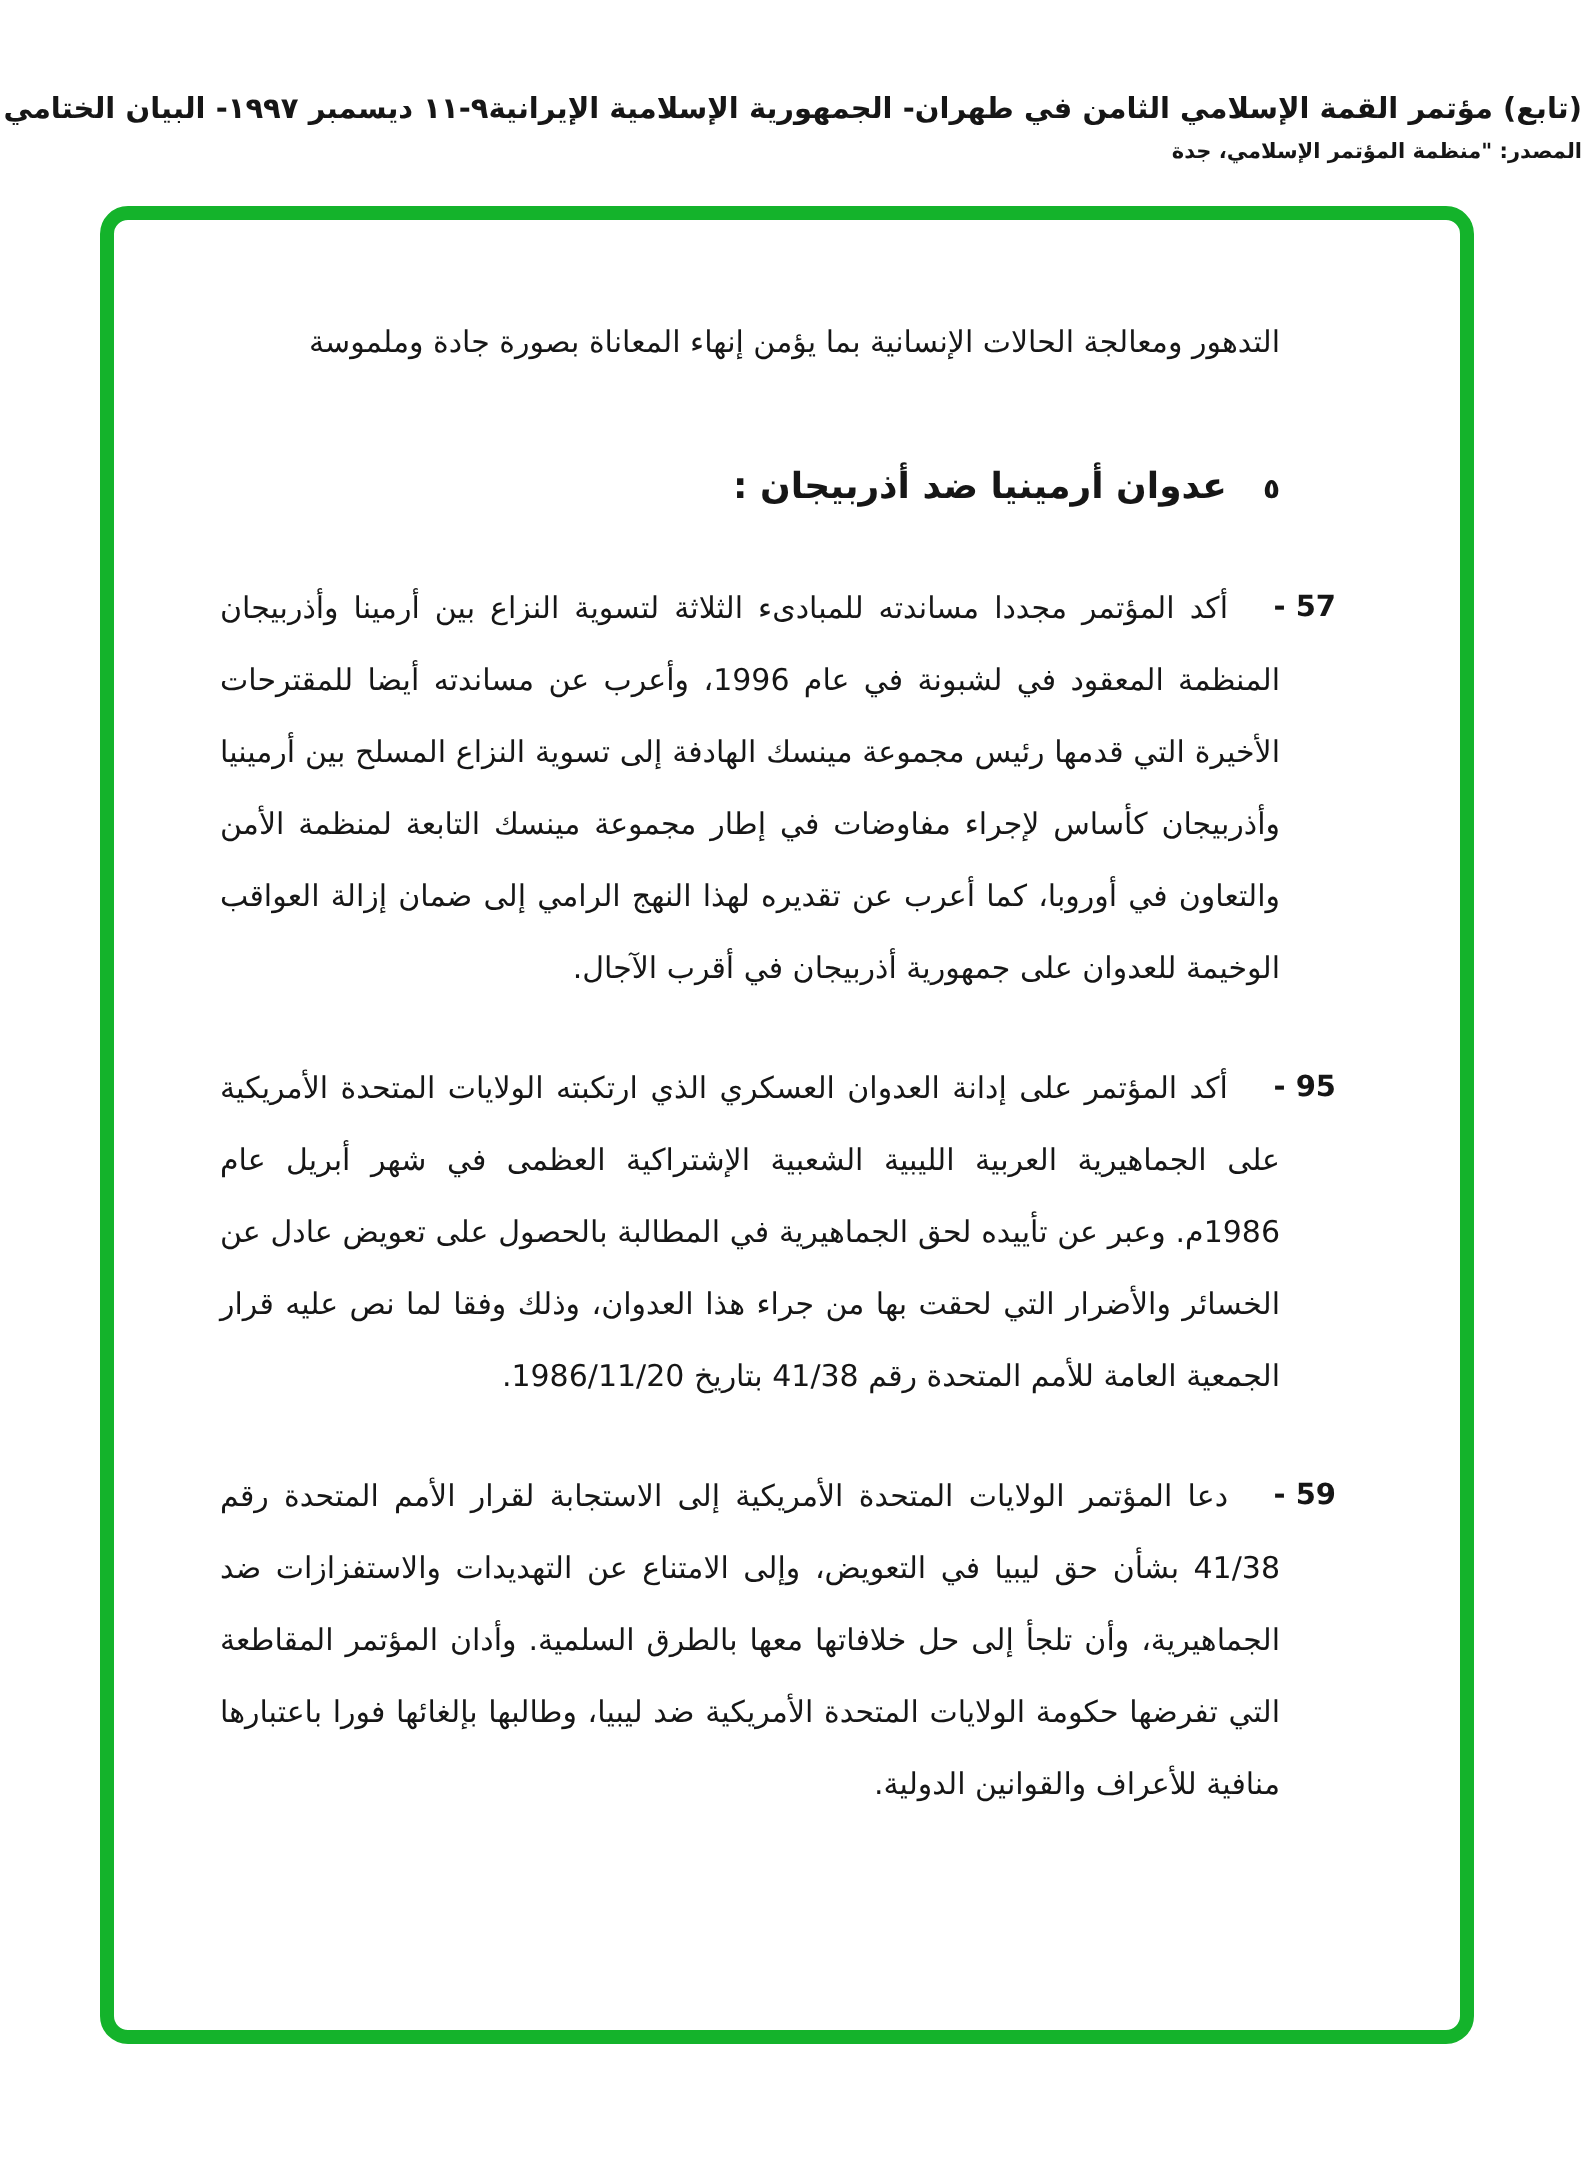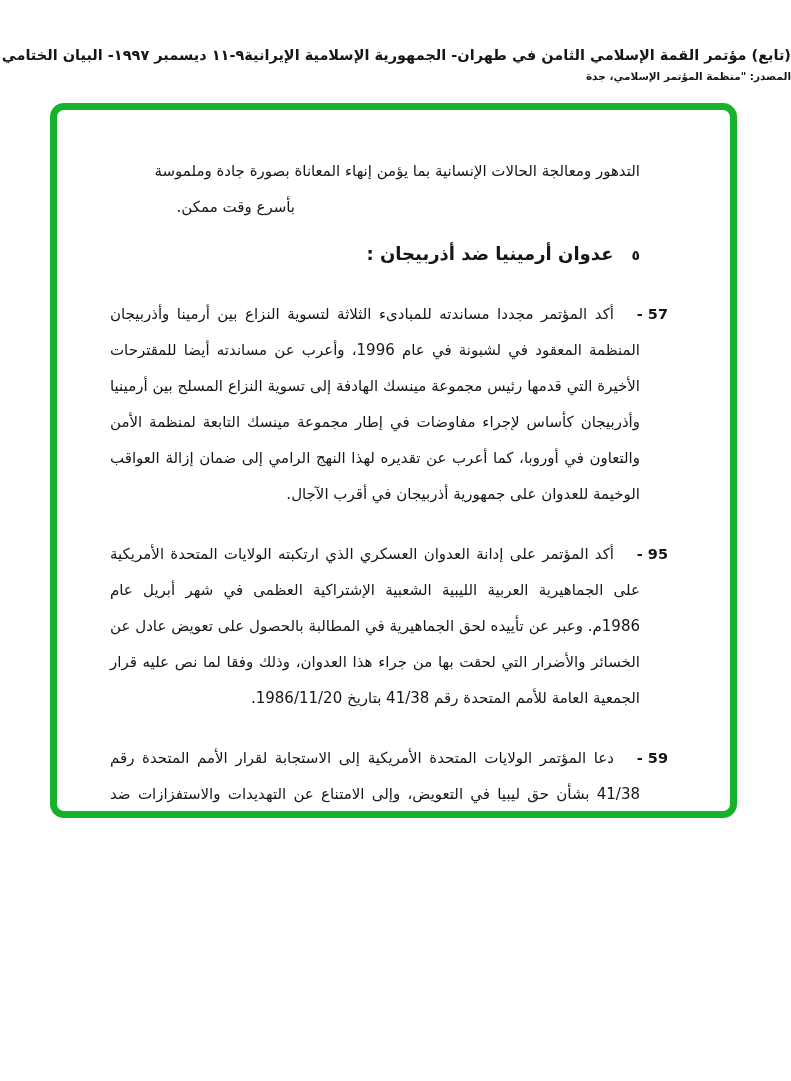--- a/index.html
+++ b/index.html
@@ -30,42 +30,42 @@
     margin-top: 7px;
     font-size: 10.5px;
     font-weight: bold;
   }
   
   .green-box {
     position: absolute;
     left: 50px;
     top: 103px;
     width: 687px;
-    height: 715px;
+    height: 919px;
     box-sizing: border-box;
     border: 7px solid #14b32b;
     border-radius: 14px;
     overflow: hidden;
   }
   .content {
     direction: rtl;
     padding: 43px 90px 0 53px; 
     font-size: 15px;
     line-height: 36px;
     text-align: justify;
   }
   .body-line { margin: 0; }
   .cont2 {
     text-align: right;
     padding-left: 0;
     padding-right: 345px;
   }
   
   .section {
-    margin-top: 12px;
+    margin-top: 38px;
     font-weight: bold;
     font-size: 18px;
     line-height: 34px;
     text-align: right;
     white-space: nowrap;
   }
   .section .bullet {
     font-size: 14px;
     margin-left: 18px;
     font-weight: bold;
@@ -111,21 +111,20 @@
 
   <div class="header">
     <div class="header-title">(تابع) مؤتمر القمة الإسلامي الثامن في طهران- الجمهورية الإسلامية الإيرانية٩-١١ ديسمبر ١٩٩٧- البيان الختامي</div>
     <div class="header-source">المصدر: "منظمة المؤتمر الإسلامي، جدة</div>
   </div>
 
   <div class="green-box">
     <div class="content">
 
       <p class="body-line">التدهور ومعالجة الحالات الإنسانية بما يؤمن إنهاء المعاناة بصورة جادة وملموسة</p>
-      <p class="body-line cont2">بأسرع وقت ممكن.</p>
 
       <div class="section">
         <span class="bullet">٥</span><span>عدوان أرمينيا ضد أذربيجان :</span>
       </div>
 
       <div class="item">
         <span class="item-number">57 -</span>
         <p><b class="lead">أكد</b> <span>المؤتمر مجددا مساندته للمبادىء الثلاثة لتسوية النزاع بين أرمينا وأذربيجان المنظمة المعقود في لشبونة في عام 1996، وأعرب عن مساندته أيضا للمقترحات الأخيرة التي قدمها رئيس مجموعة مينسك الهادفة إلى تسوية النزاع المسلح بين أرمينيا وأذربيجان كأساس لإجراء مفاوضات في إطار مجموعة مينسك التابعة لمنظمة الأمن والتعاون في أوروبا، كما أعرب عن تقديره لهذا النهج الرامي إلى ضمان إزالة العواقب الوخيمة للعدوان على جمهورية أذربيجان في أقرب الآجال.</span></p>
       </div>
 

